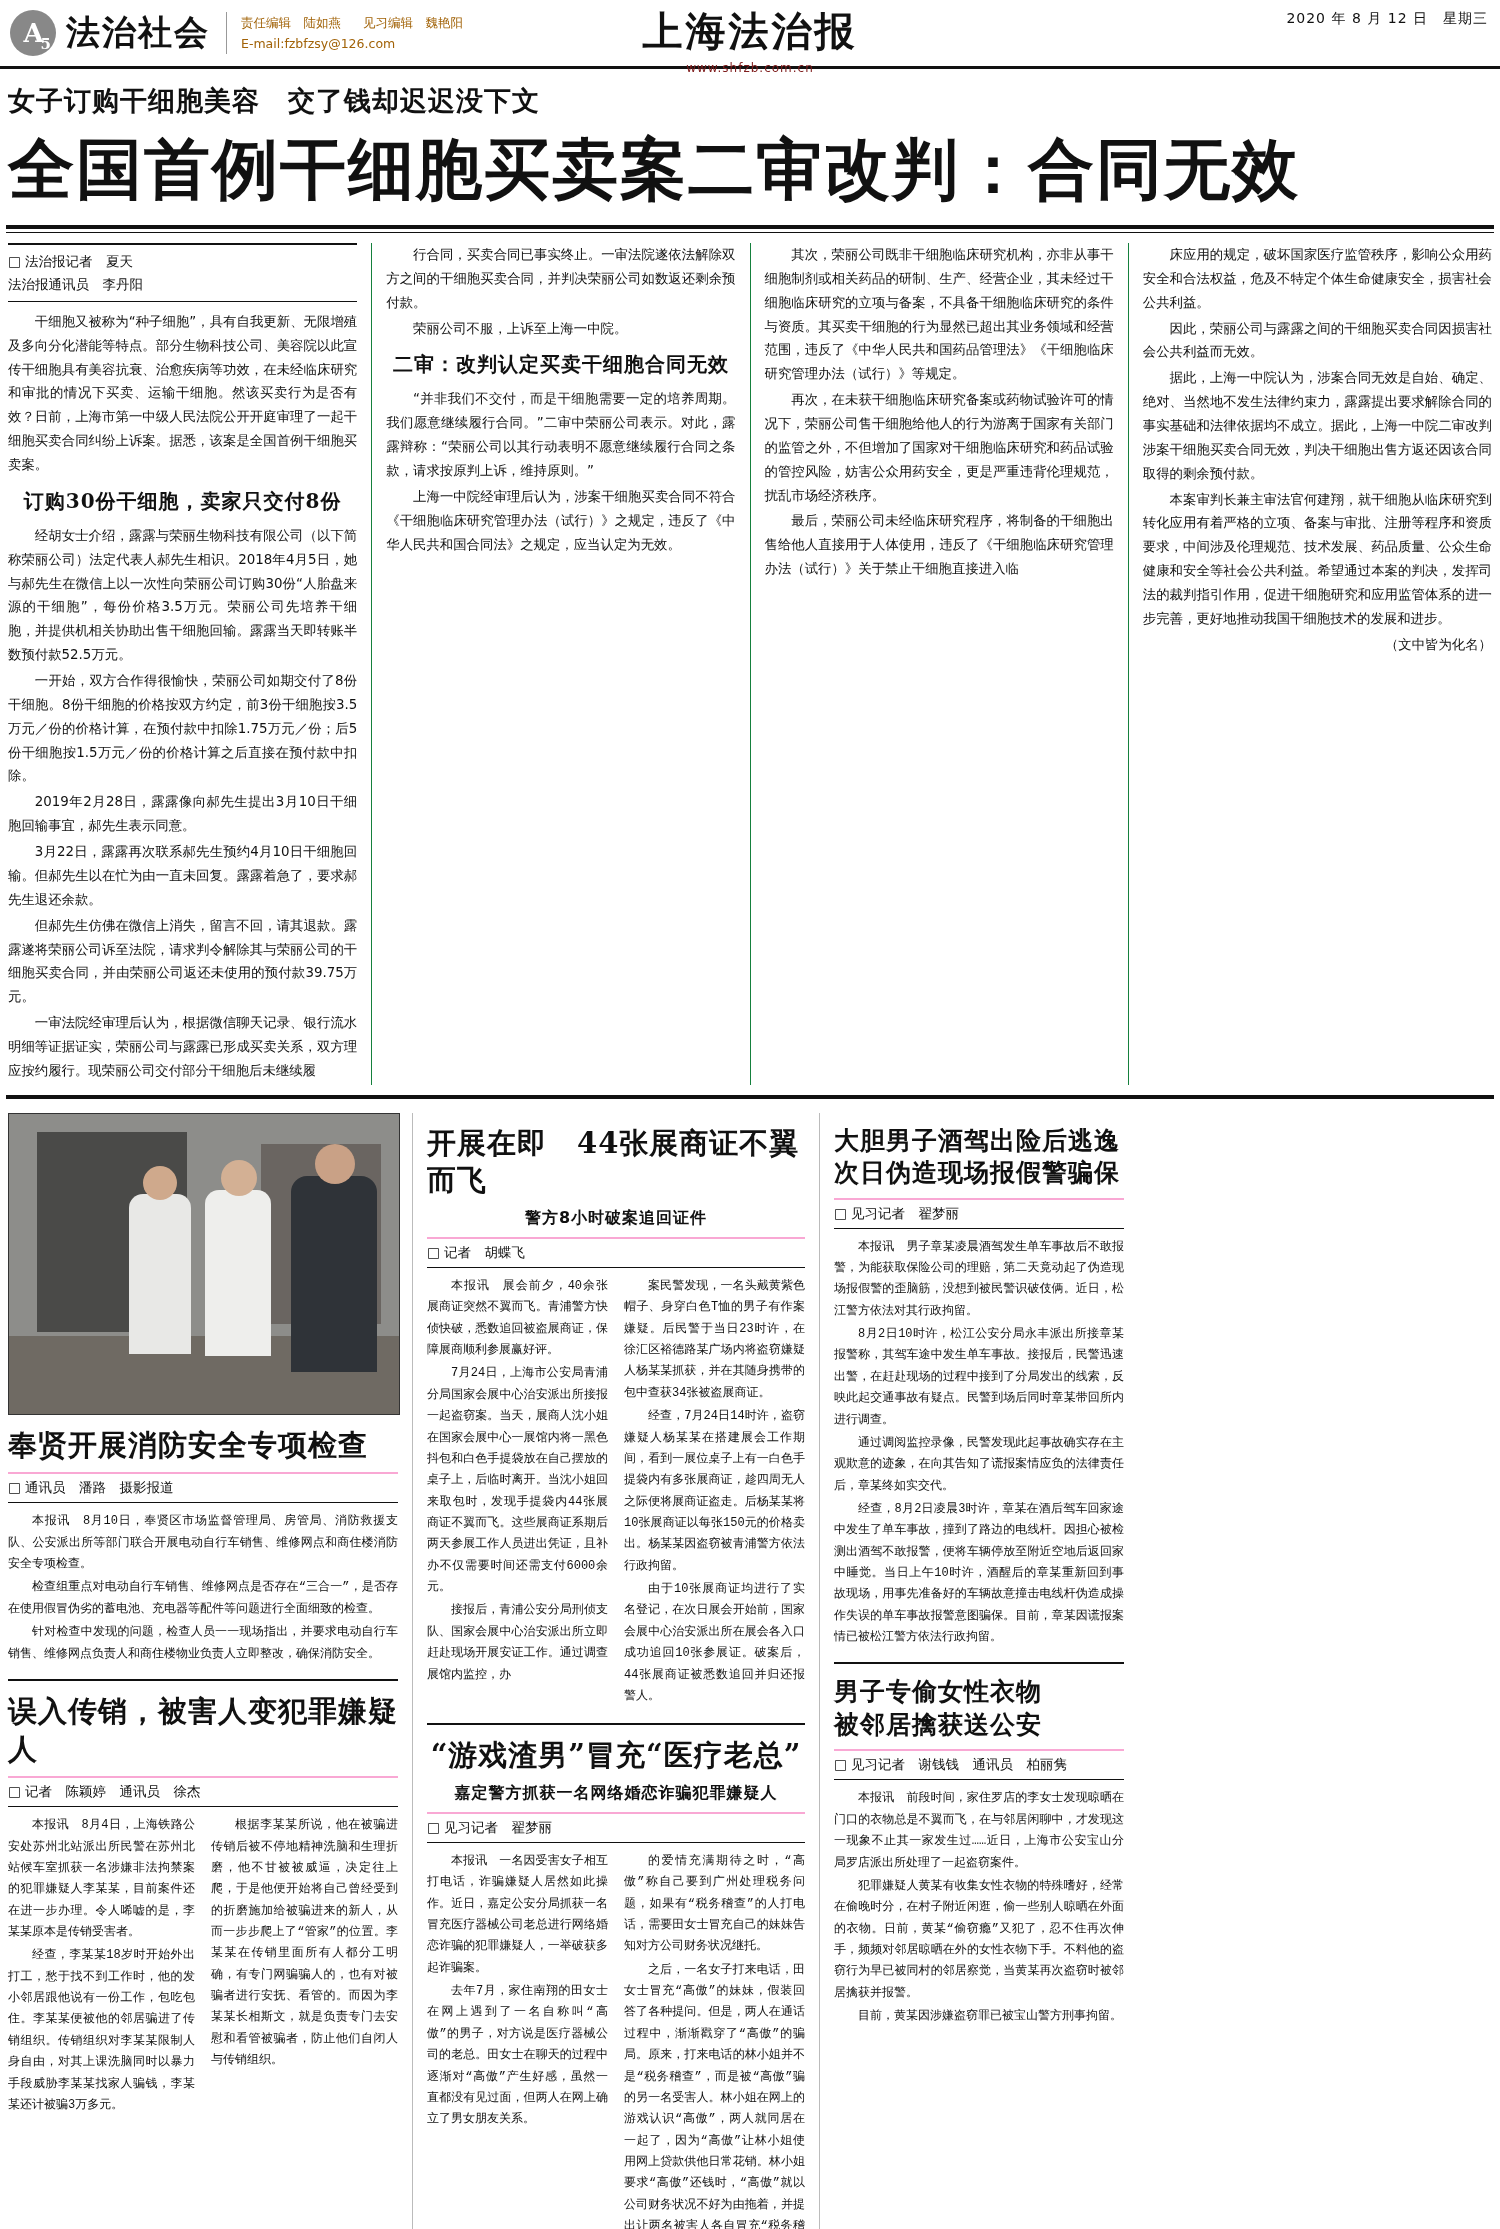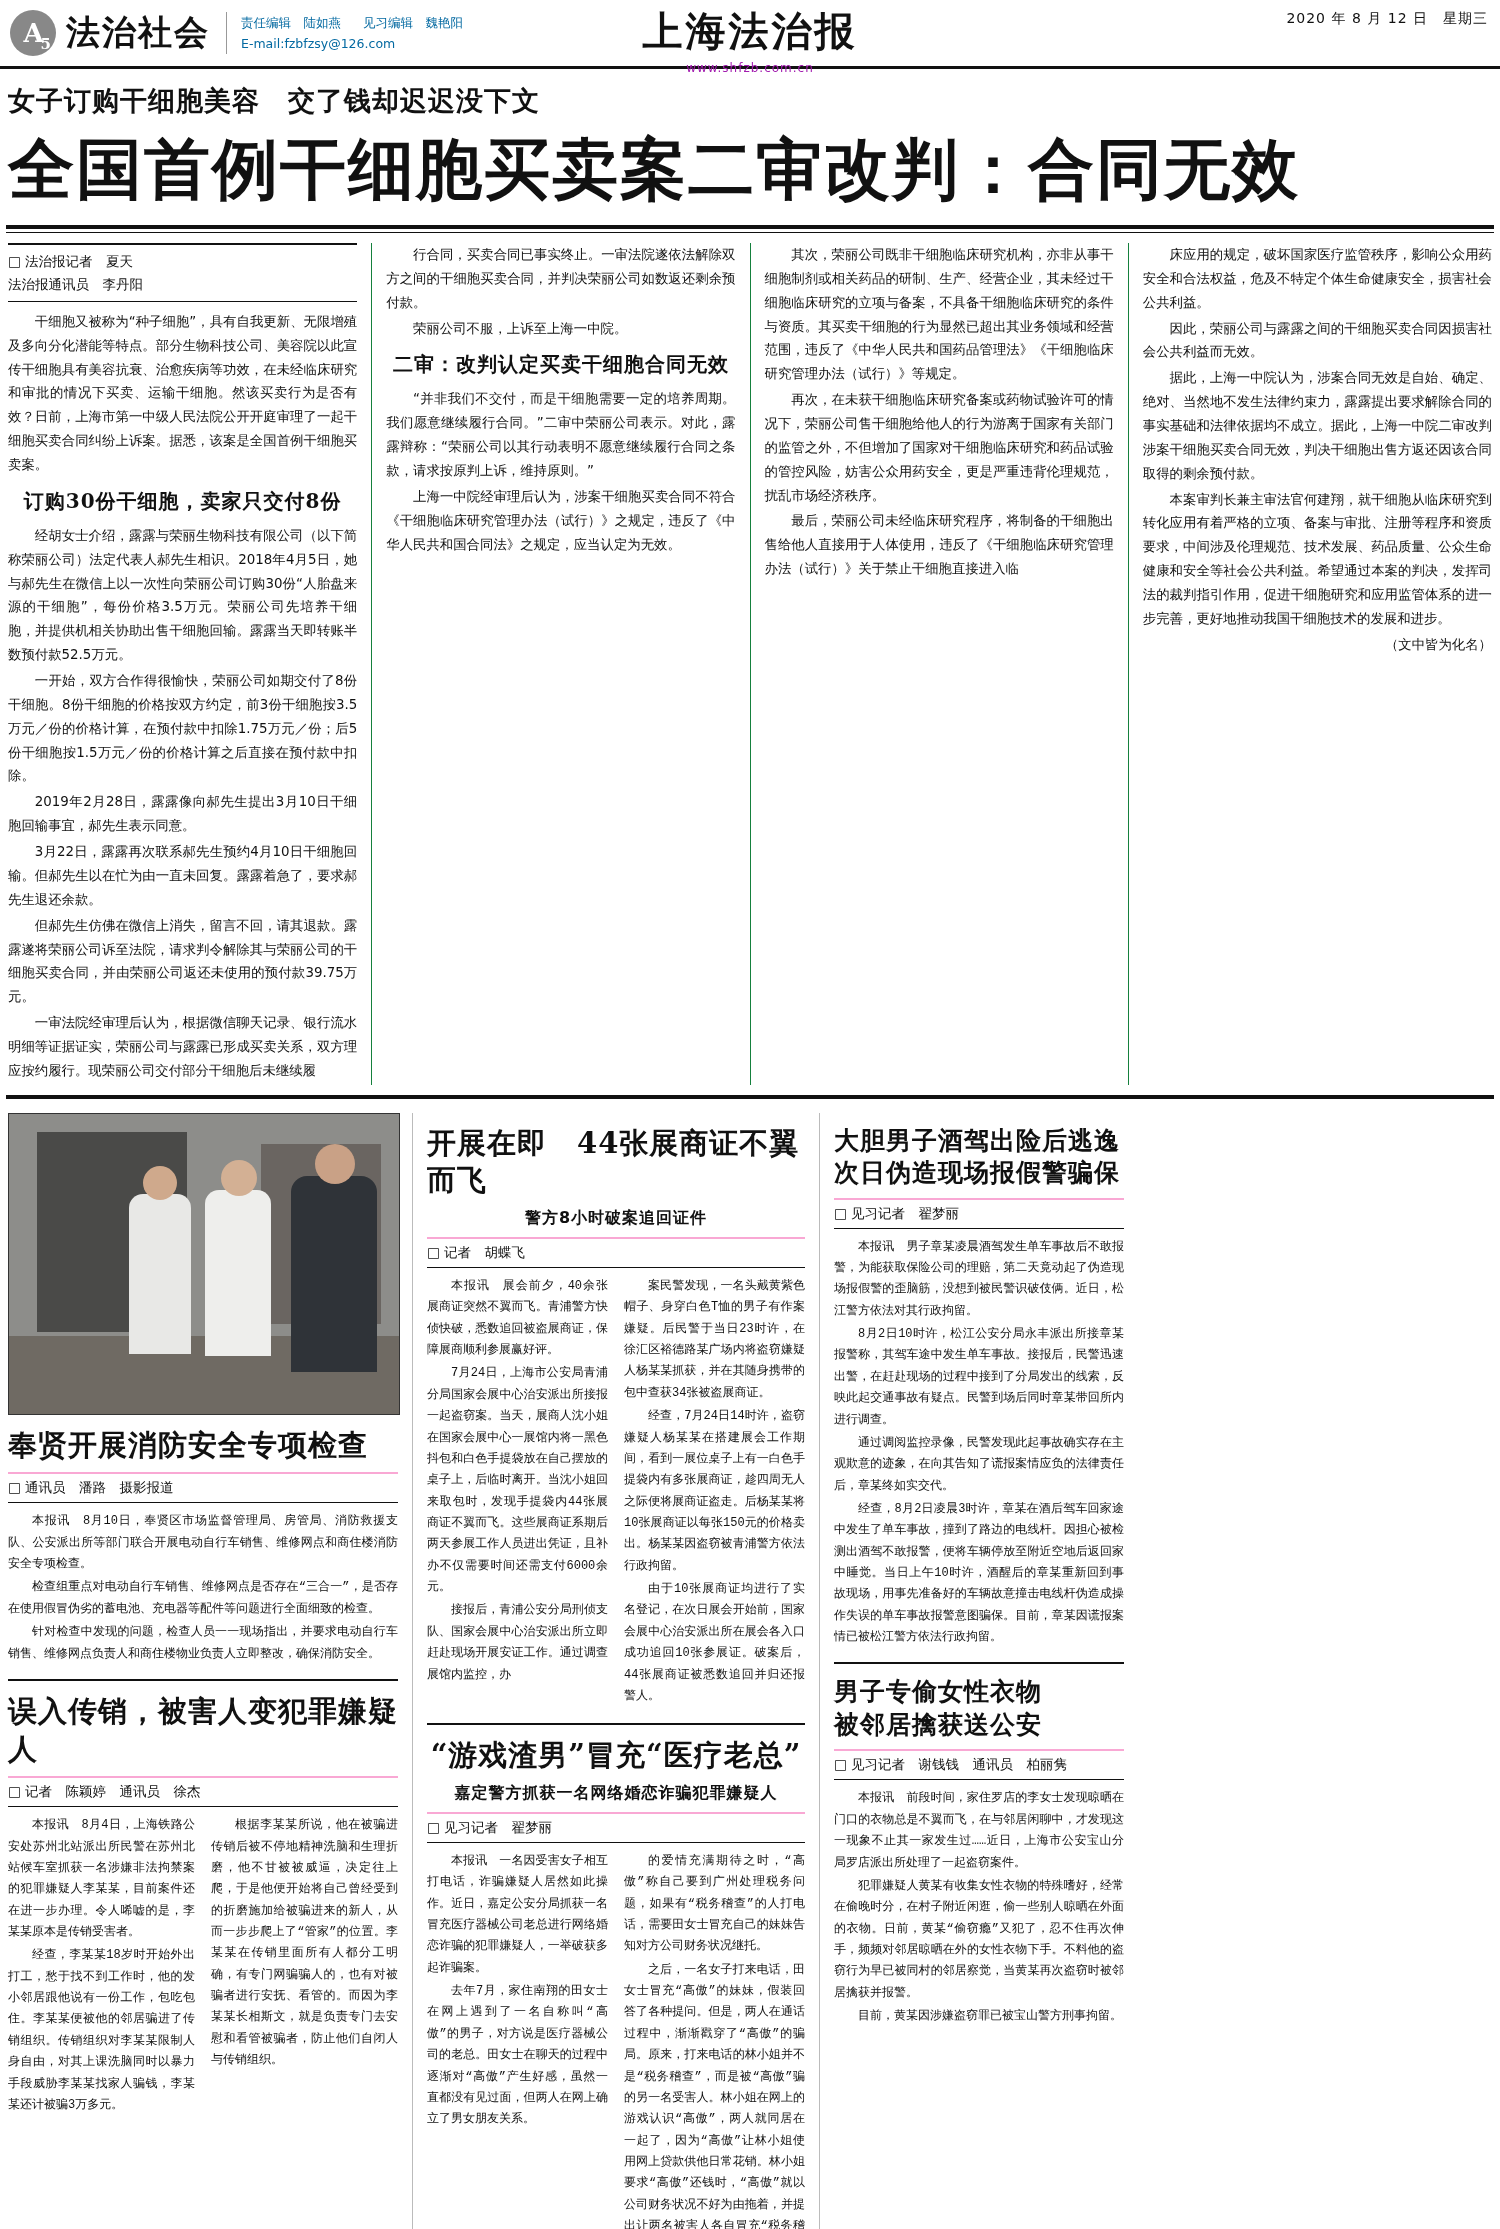--- a/index.html
+++ b/index.html
@@ -22,31 +22,31 @@
     font-family:"DejaVu Serif","Liberation Serif",serif;
     font-size:26px;font-weight:700;margin-right:10px;letter-spacing:-1px;
     position:relative;
   }
   .page-badge .num{position:absolute;right:6px;bottom:3px;font-size:15px;}
   .section-name{
     font-family:"DejaVu Serif","Liberation Serif",serif;
     font-size:34px;font-weight:700;letter-spacing:2px;margin-right:16px;
   }
   .masthead-credits{
-    font-size:12.5px;line-height:1.7;color:#0369a1;border-left:1px solid #999;padding-left:14px;
+    font-size:12.5px;line-height:1.7;color:#a16207;border-left:1px solid #999;padding-left:14px;
   }
   .masthead-credits span{margin-right:18px;}
   .paper-title{
     position:absolute;left:50%;transform:translateX(-50%);top:4px;text-align:center;
   }
   .paper-title .cn{
     font-family:"DejaVu Serif","Liberation Serif",serif;
     font-size:40px;font-weight:700;letter-spacing:3px;
   }
-  .paper-title .url{font-size:12px;letter-spacing:1px;color:#a21caf;margin-top:2px;}
+  .paper-title .url{font-size:12px;letter-spacing:1px;color:#7f1d1d;margin-top:2px;}
   .masthead-date{position:absolute;right:12px;top:10px;font-size:14px;letter-spacing:1px;}
 
   
   .kicker{
     font-family:"DejaVu Serif","Liberation Serif",serif;
     font-size:27px;font-weight:700;letter-spacing:1px;padding:14px 8px 6px 8px;
   }
   .headline{
     font-family:"DejaVu Serif","Liberation Serif",serif;
     font-size:66px;font-weight:700;letter-spacing:2px;

